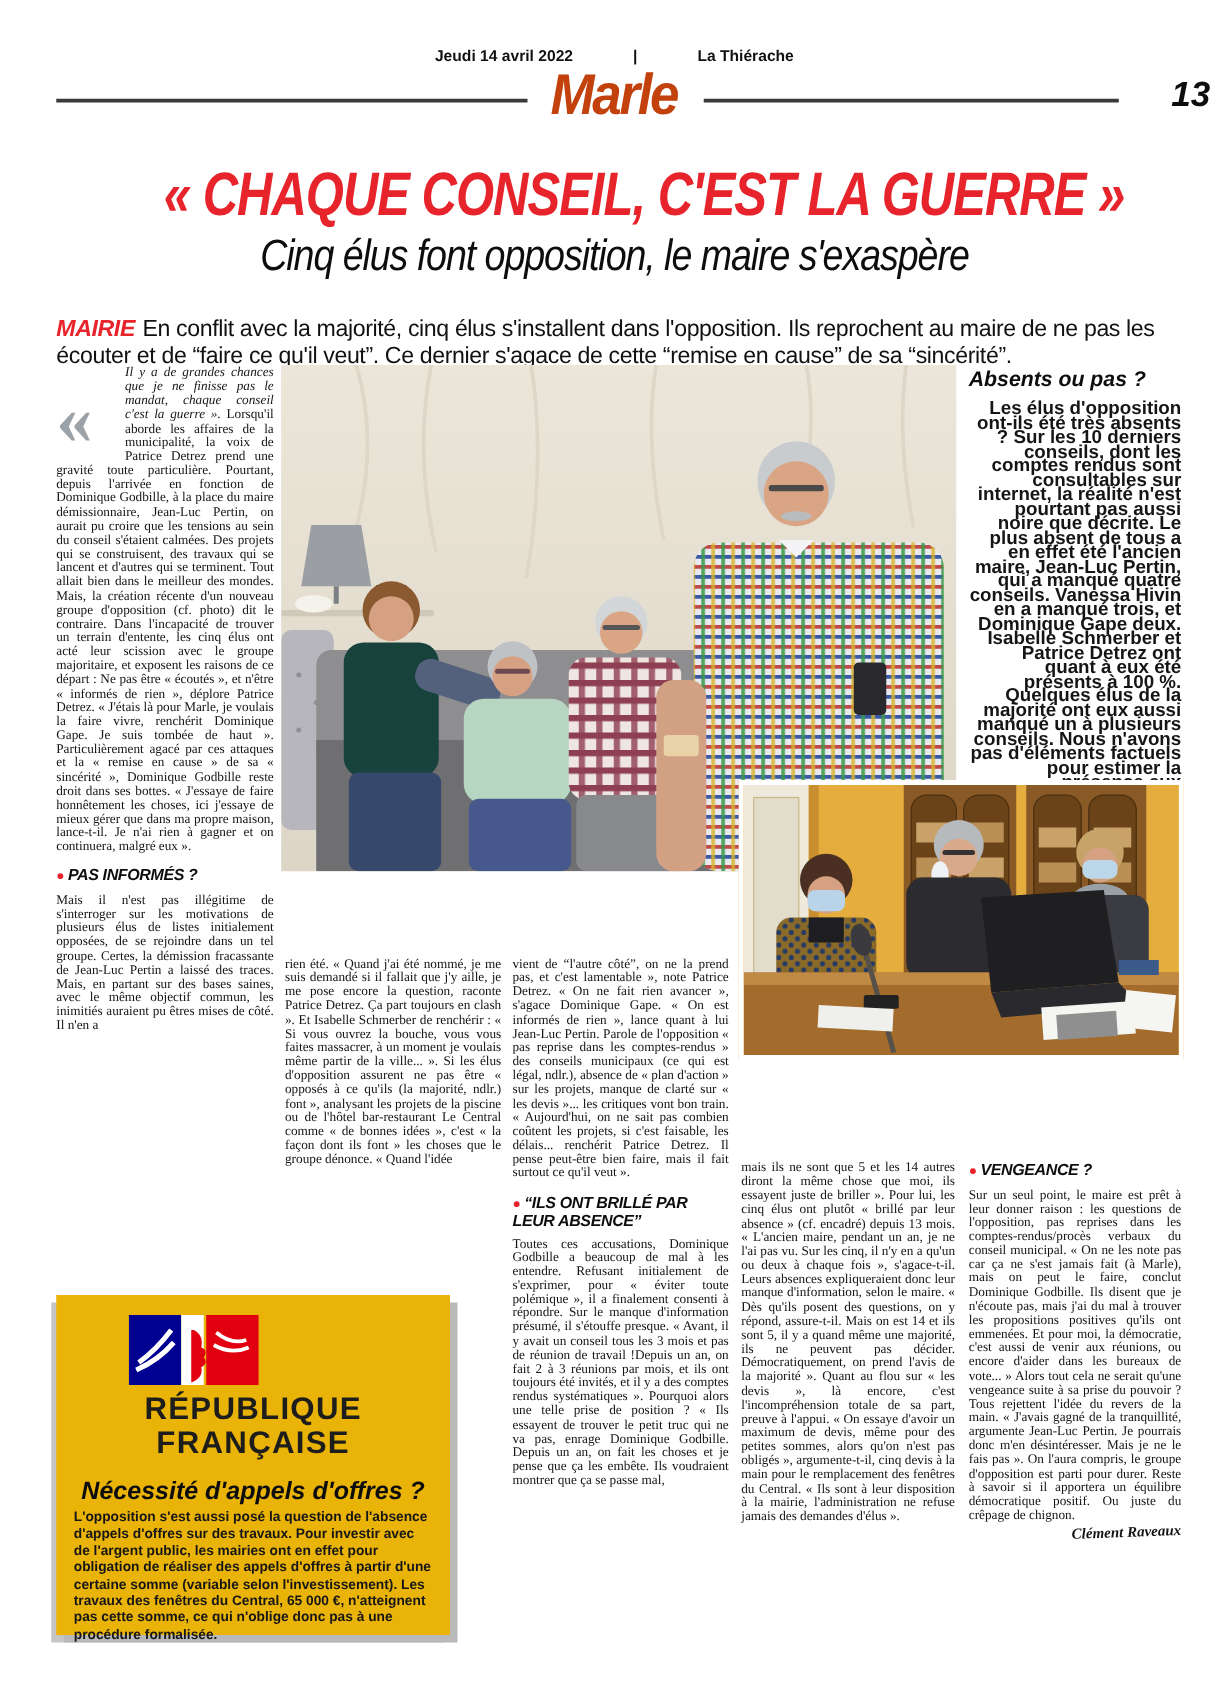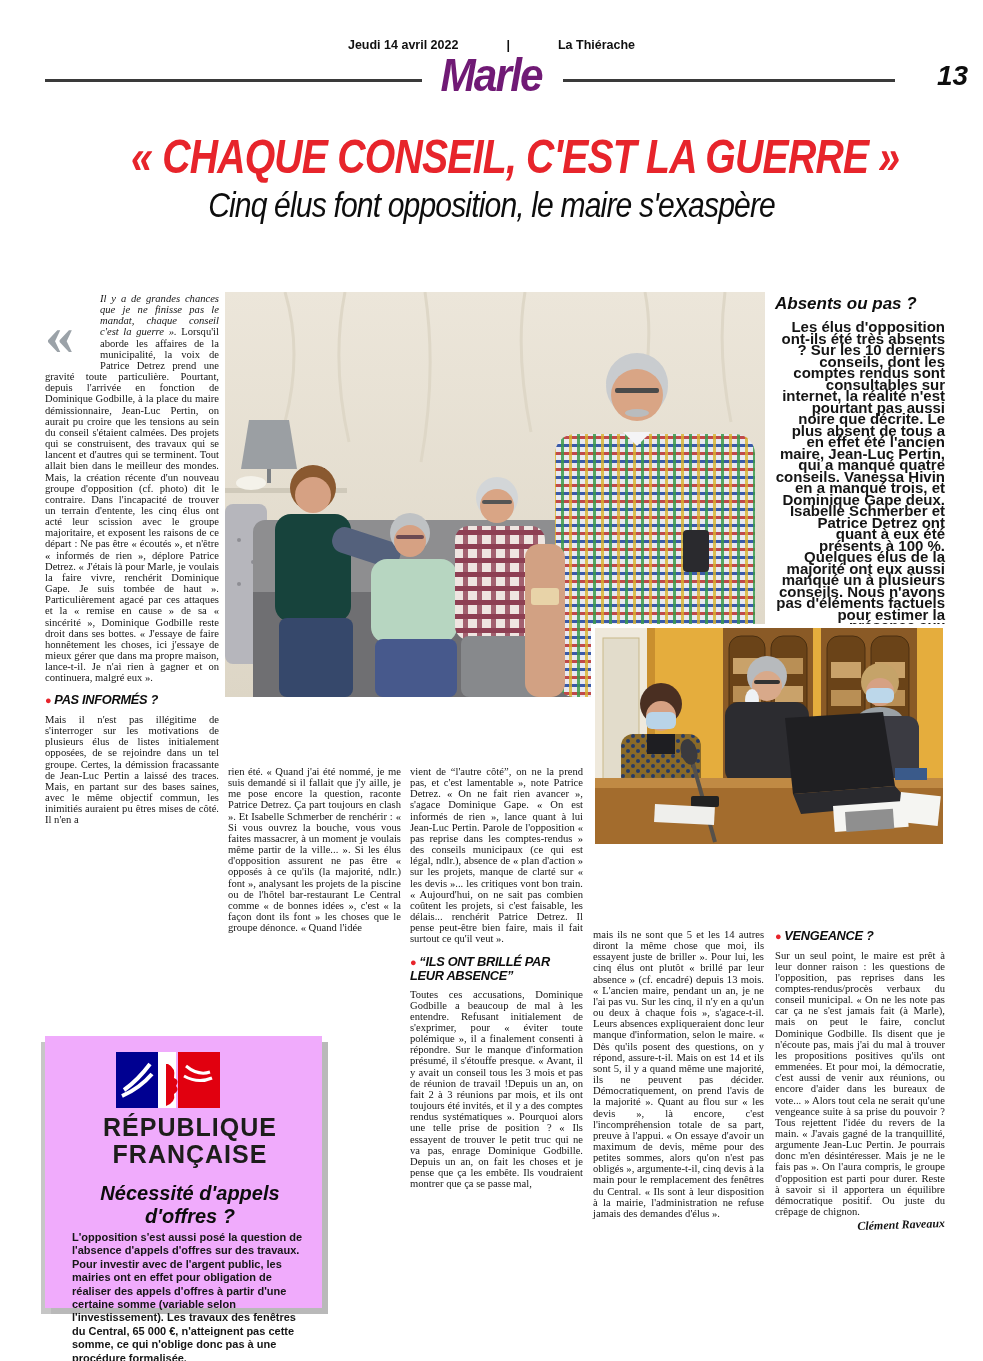--- a/index.html
+++ b/index.html
@@ -6,21 +6,21 @@
   .page{position:relative;width:983px;height:1361px;background:#fff;overflow:hidden;
         font-family:"Liberation Serif",serif;color:#1a1a1a;}
   .abs{position:absolute;}
 
   
   .date-row{top:38px;left:0;width:100%;text-align:center;
     font-family:"Liberation Sans",sans-serif;font-size:12.5px;font-weight:bold;color:#111;}
   .date-row span{margin:0 24px;}
   .masthead{top:48px;left:0;width:100%;text-align:center;
     font-family:"Liberation Sans",sans-serif;font-style:italic;font-weight:bold;
-    font-size:46px;letter-spacing:-2px;color:#701a75;}
+    font-size:46px;letter-spacing:-2px;color:#c2410c;}
   .masthead .sqz{display:inline-block;transform:scaleX(.92);}
   .rule{top:79px;height:2.5px;background:#3a3a3a;}
   .rule-l{left:45px;width:377px;}
   .rule-r{left:563px;width:332px;}
   .pageno{top:60px;left:937px;font-family:"Liberation Sans",sans-serif;
     font-style:italic;font-weight:bold;font-size:28px;color:#0d0d0d;}
 
   
   .headline{top:128px;left:0;width:100%;text-align:center;color:#e7242b;
     font-family:"Liberation Sans",sans-serif;font-weight:bold;font-style:italic;font-size:49px;
@@ -59,23 +59,23 @@
     font-size:11.4px;line-height:14.6px;color:#101010;text-align:left;}
   .cap1{left:228px;top:703px;width:360px;}
   .cap2{left:595px;top:856px;width:348px;}
 
   
   .sidebar{left:775px;top:294px;width:170px;font-family:"Liberation Sans",sans-serif;}
   .sidebar h3{margin:0 0 7px 0;font-size:17px;font-style:italic;font-weight:bold;color:#0d0d0d;}
   .sidebar .sbtxt{font-size:15px;line-height:11.5px;font-weight:bold;color:#151515;text-align:right;}
 
   
-  .infobox{left:45px;top:1036px;width:277px;height:272px;background:#f0abfc;
+  .infobox{left:45px;top:1036px;width:315px;height:272px;background:#eab308;
     box-shadow:6px 6px 0 #b9b9b9,-4px 6px 0 #c6c6c6;box-sizing:border-box;
-    padding:14px 14px 0 27px;font-family:"Liberation Sans",sans-serif;}
+    padding:14px 14px 0 14px;font-family:"Liberation Sans",sans-serif;}
   .rf-logo{display:block;margin:2px auto 6px 44px;}
   .rf-name{text-align:center;font-weight:bold;font-size:25px;line-height:27px;
     letter-spacing:1px;color:#1d1d1b;}
   .ib-head{margin-top:14px;text-align:center;font-weight:bold;font-style:italic;
     font-size:20px;color:#0d0d0d;}
   .ib-txt{margin-top:3px;font-size:11px;line-height:13.4px;font-weight:bold;color:#161616;text-align:left;}
 </style>
 </head>
 <body>
 
@@ -84,20 +84,21 @@
   <div class="abs date-row">
     <span>Jeudi 14 avril 2022</span><span>|</span><span>La Thiérache</span>
   </div>
   <div class="abs masthead"><span class="sqz">Marle</span></div>
   <div class="abs rule rule-l"></div>
   <div class="abs rule rule-r"></div>
   <div class="abs pageno">13</div>
 
   <div class="abs headline"><span class="sqz">« CHAQUE CONSEIL, C'EST LA GUERRE »</span></div>
   <div class="abs subhead"><span class="sqz">Cinq élus font opposition, le maire s'exaspère</span></div>
+  <p class="abs lead"><span class="kicker">MAIRIE</span><span>En conflit avec la majorité, cinq élus s'installent dans l'opposition. Ils reprochent au maire de ne pas les écouter et de “faire ce qu'il veut”. Ce dernier s'agace de cette “remise en cause” de sa “sincérité”.</span></p>
 
   <div class="abs coltxt col1">
     <p><span class="bigquote">«</span><span class="it">Il y a de grandes chances que je ne finisse pas le mandat, chaque conseil c'est la guerre ».</span><span> Lorsqu'il aborde les affaires de la municipalité, la voix de Patrice Detrez prend une gravité toute particulière. Pourtant, depuis l'arrivée en fonction de Dominique Godbille, à la place du maire démissionnaire, Jean-Luc Pertin, on aurait pu croire que les tensions au sein du conseil s'étaient calmées. Des projets qui se construisent, des travaux qui se lancent et d'autres qui se terminent. Tout allait bien dans le meilleur des mondes. Mais, la création récente d'un nouveau groupe d'opposition (cf. photo) dit le contraire. Dans l'incapacité de trouver un terrain d'entente, les cinq élus ont acté leur scission avec le groupe majoritaire, et exposent les raisons de ce départ : Ne pas être « écoutés », et n'être « informés de rien », déplore Patrice Detrez. « J'étais là pour Marle, je voulais la faire vivre, renchérit Dominique Gape. Je suis tombée de haut ». Particulièrement agacé par ces attaques et la « remise en cause » de sa « sincérité », Dominique Godbille reste droit dans ses bottes. « J'essaye de faire honnêtement les choses, ici j'essaye de mieux gérer que dans ma propre maison, lance-t-il. Je n'ai rien à gagner et on continuera, malgré eux ».</span></p>
     <h4 class="sec-head"><span class="dot">●</span><span>PAS INFORMÉS ?</span></h4>
     <p>Mais il n'est pas illégitime de s'interroger sur les motivations de plusieurs élus de listes initialement opposées, de se rejoindre dans un tel groupe. Certes, la démission fracassante de Jean-Luc Pertin a laissé des traces. Mais, en partant sur des bases saines, avec le même objectif commun, les inimitiés auraient pu êtres mises de côté. Il n'en a</p>
   </div>
 
   <div class="abs photo1">
     <svg width="540" height="405" viewBox="0 0 540 405">
       <defs>

